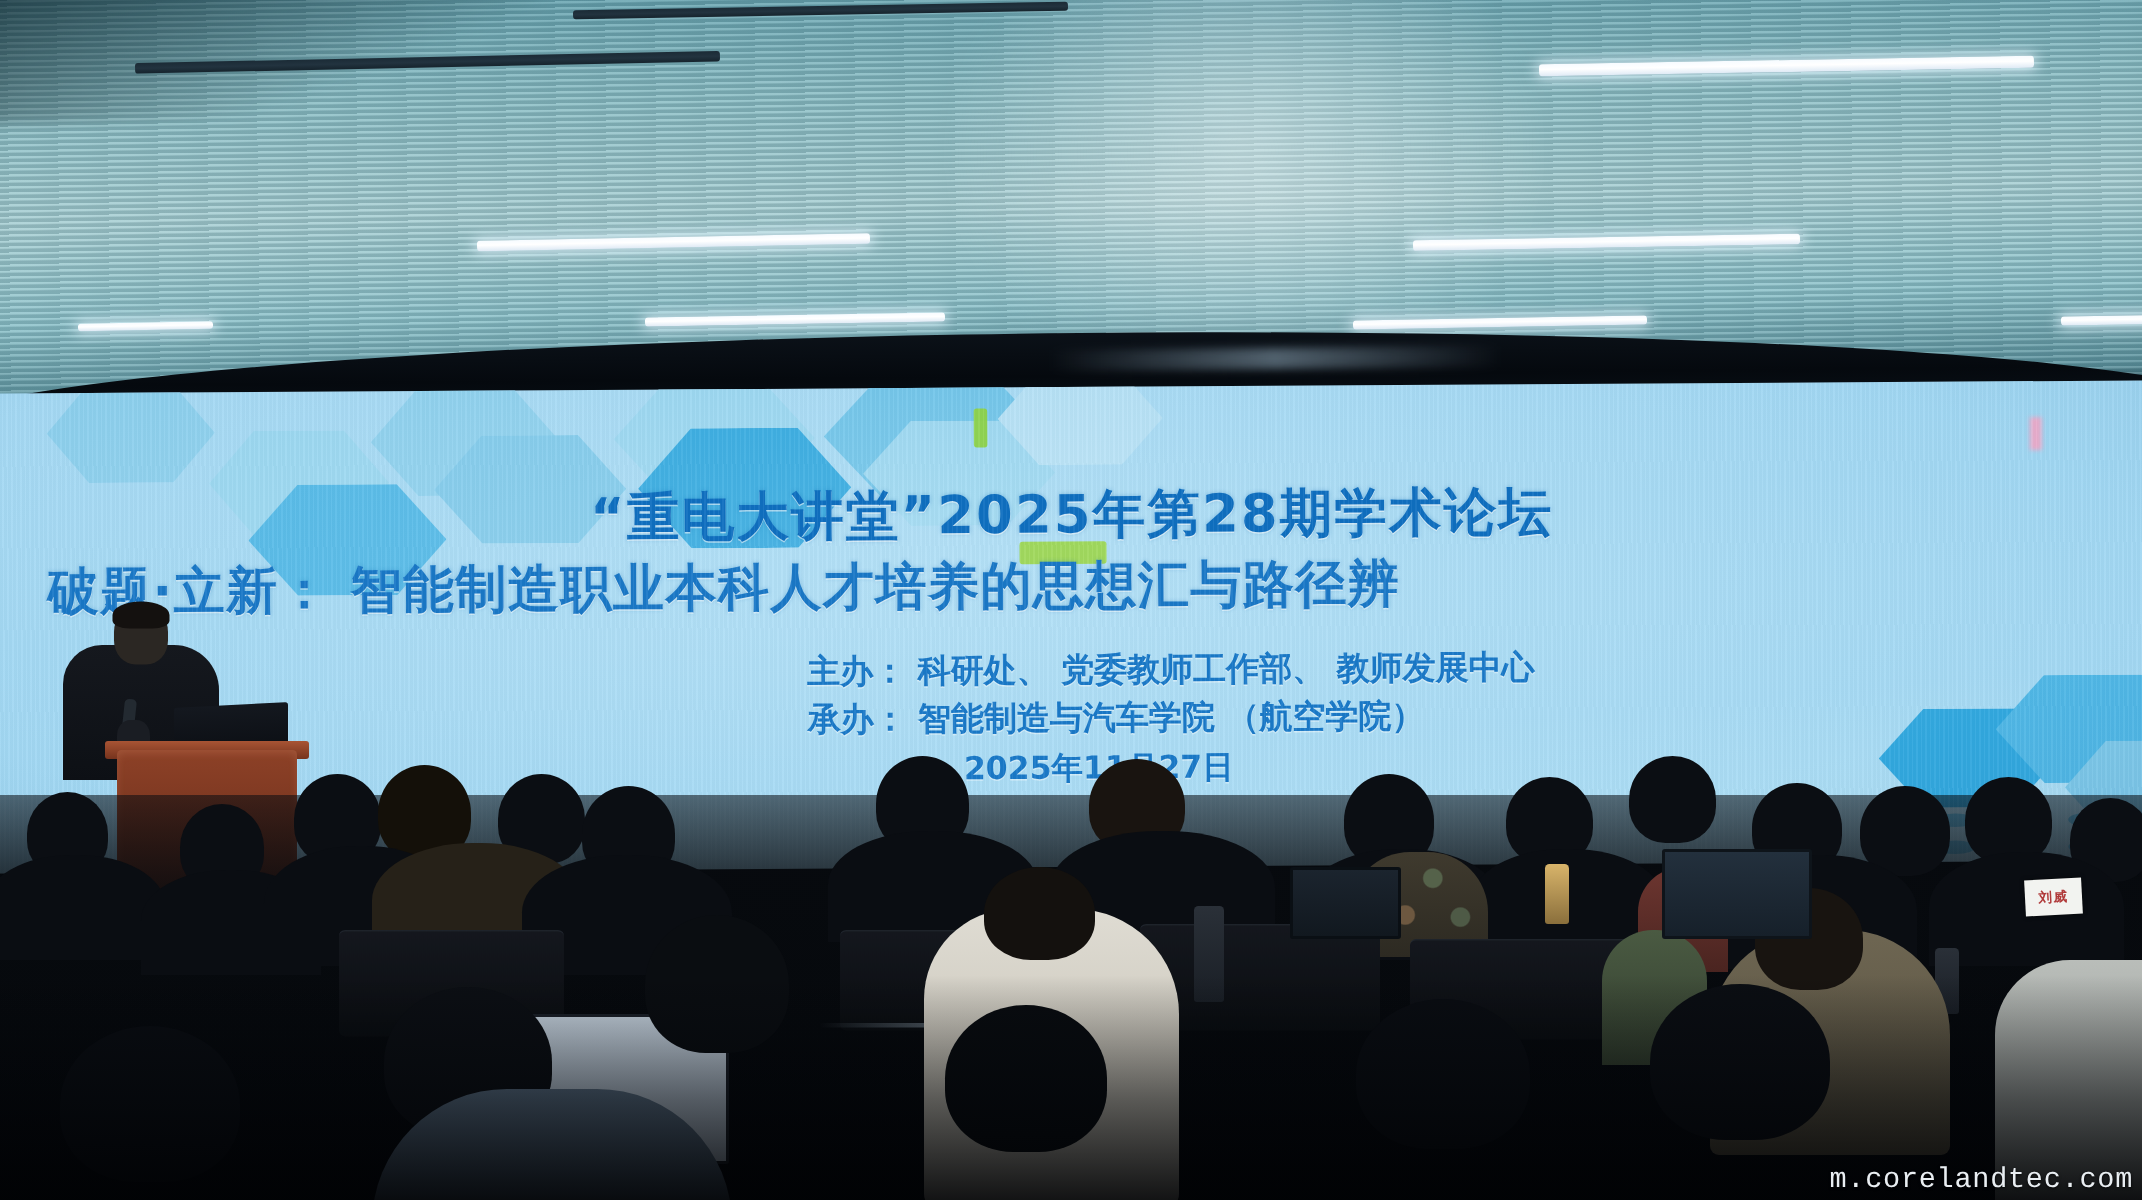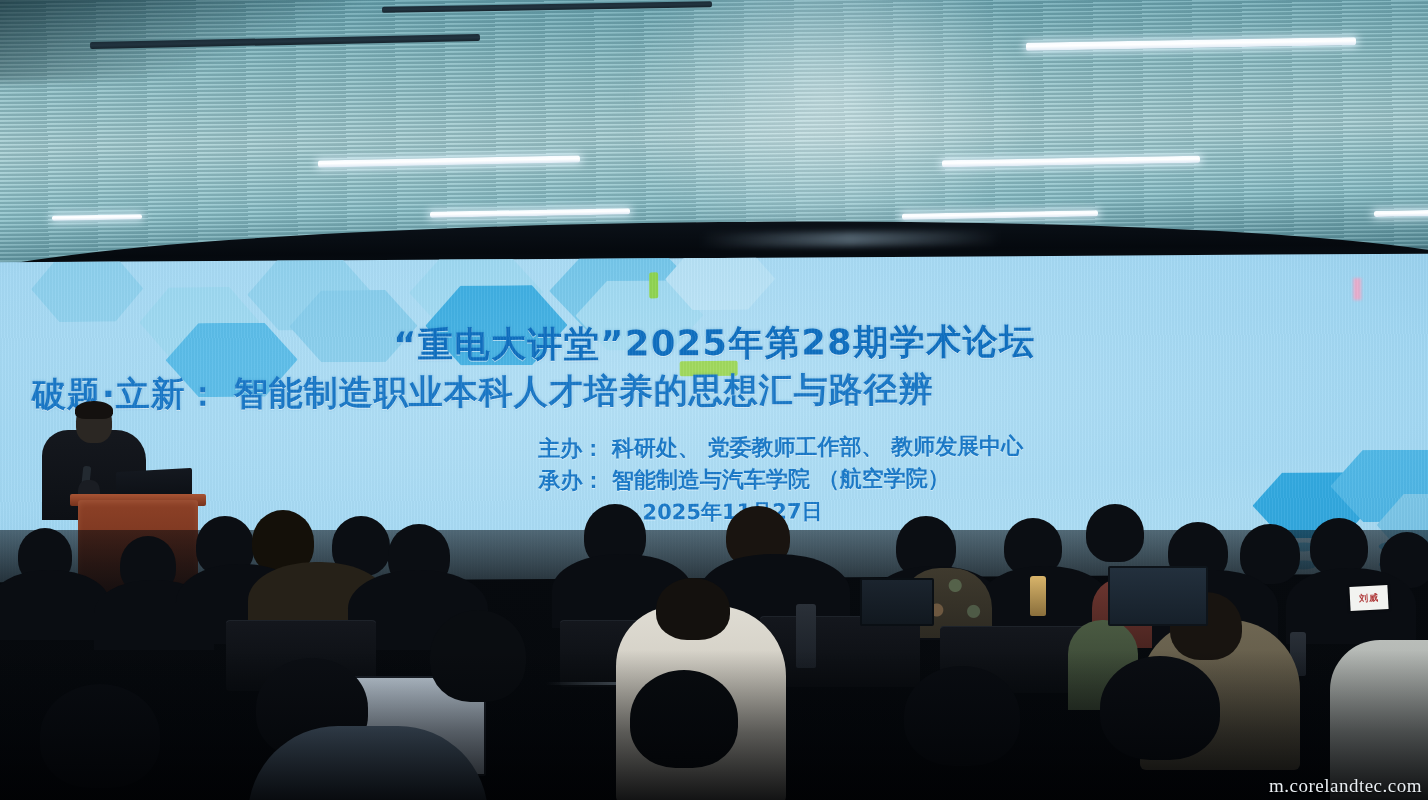--- a/index.html
+++ b/index.html
@@ -269,21 +269,21 @@
 
   .fg-shade{
     position:absolute;left:0;bottom:0;width:1428px;height:150px;
     background:linear-gradient(180deg,rgba(2,4,7,0) 0%, rgba(2,4,7,.55) 55%, rgba(1,2,4,.9) 100%);
     pointer-events:none;
   }
 
   
   .watermark{
     position:absolute;right:6px;bottom:3px;
-    font-family:Liberation Serif, serif;
+    font-family:Liberation Mono, monospace;
     font-size:19px;letter-spacing:.5px;
     color:#e9eef2;
     text-shadow:0 1px 2px rgba(0,0,0,.85);
     white-space:nowrap;
   }
 </style>
 </head>
 <body>
 
 <div id="stage">

